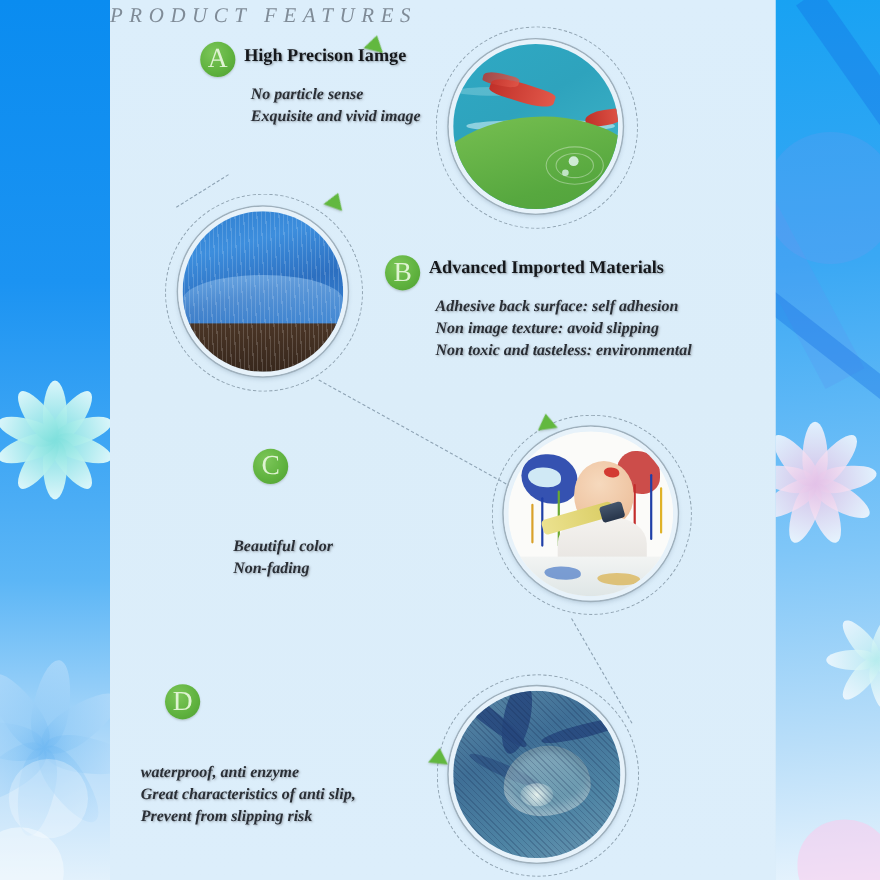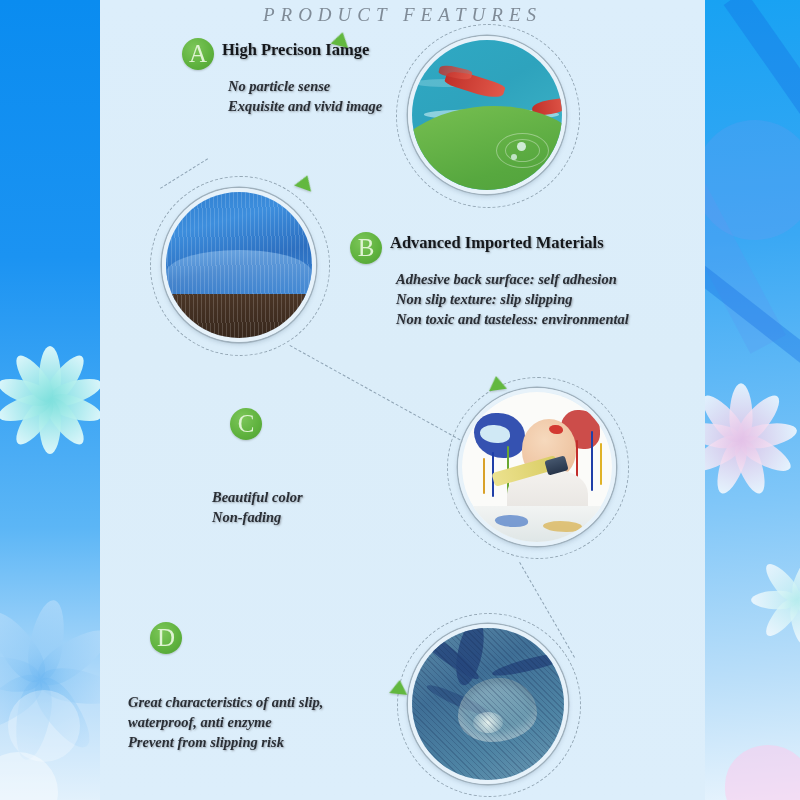--- a/index.html
+++ b/index.html
@@ -33,21 +33,21 @@
   .f-pink .petal{background:linear-gradient(180deg,#ffffff 0%,#f3dcf0 55%,#e3c2e8 100%);opacity:.8;}
   .f-blue .petal{background:linear-gradient(180deg,#bfe0fb 0%,#8ec9f6 70%,#6fb8f2 100%);opacity:.55;}
 
   .bubble{position:absolute;border-radius:50%;}
 
   
   .panel{position:absolute;left:100px;top:0;width:605px;height:800px;
     background:linear-gradient(180deg,#dceefb 0%,#dbedf9 45%,#dceefb 100%);}
 
   .page-title{
-    position:absolute;left:0;right:0;top:4px;text-align:center;
+    position:absolute;left:0;right:0;top:4px;text-align:left;
     font-size:19px;letter-spacing:6px;color:#7f8b97;
     font-style:italic;font-family:"Liberation Serif", serif;
   }
 
   
   .feature{position:absolute;}
   .badge{
     position:absolute;width:32px;height:32px;border-radius:50%;
     background:radial-gradient(circle at 38% 32%,#7cc659 0%,#5fb23e 58%,#4f9e33 100%);
     color:#dff3d2;font-size:25px;line-height:32px;text-align:center;
@@ -239,21 +239,21 @@
             <div class="weave"></div>
           </div>
         </div>
       </div>
       <div class="arrow-tri" style="left:196px;top:5px;transform:rotate(20deg);"></div>
 
       <div class="badge" style="left:250px;top:62px;">B</div>
       <div class="f-title" style="left:290px;top:63px;">Advanced Imported Materials</div>
       <div class="f-lines" style="left:296px;top:99px;">
         <div>Adhesive back surface: self adhesion</div>
-        <div>Non slip texture: slip slipping</div>
+        <div>Non image texture: avoid slipping</div>
         <div>Non toxic and tasteless: environmental</div>
       </div>
     </div>
 
     <div class="feature" style="left:0;top:370px;width:605px;height:200px;">
       <div class="badge" style="left:130px;top:38px;">C</div>
       <div class="f-lines" style="left:112px;top:117px;">
         <div>Beautiful color</div>
         <div>Non-fading</div>
       </div>
@@ -282,22 +282,22 @@
             <div class="splat" style="left:54%;top:86%;width:26%;height:7%;background:#d7a52c;opacity:.6;"></div>
           </div>
         </div>
       </div>
       <div class="arrow-tri" style="left:388px;top:6px;transform:rotate(-8deg);"></div>
     </div>
 
     <div class="feature" style="left:0;top:610px;width:605px;height:190px;">
       <div class="badge" style="left:50px;top:12px;">D</div>
       <div class="f-lines" style="left:28px;top:82px;">
+        <div>waterproof, anti enzyme</div>
         <div>Great characteristics of anti slip,</div>
-        <div>waterproof, anti enzyme</div>
         <div>Prevent from slipping risk</div>
       </div>
 
       <div class="photo-wrap" style="left:308px;top:14px;">
         <div class="dashed-ring" style="left:-11px;top:-11px;width:182px;height:182px;"></div>
         <div class="photo pD" style="left:0;top:0;width:152px;height:152px;">
           <div class="inner">
             <div class="base"></div>
             <div class="vein" style="left:-10%;top:10%;width:60%;height:10%;transform:rotate(38deg);"></div>
             <div class="vein" style="left:30%;top:-6%;width:16%;height:44%;transform:rotate(12deg);"></div>

